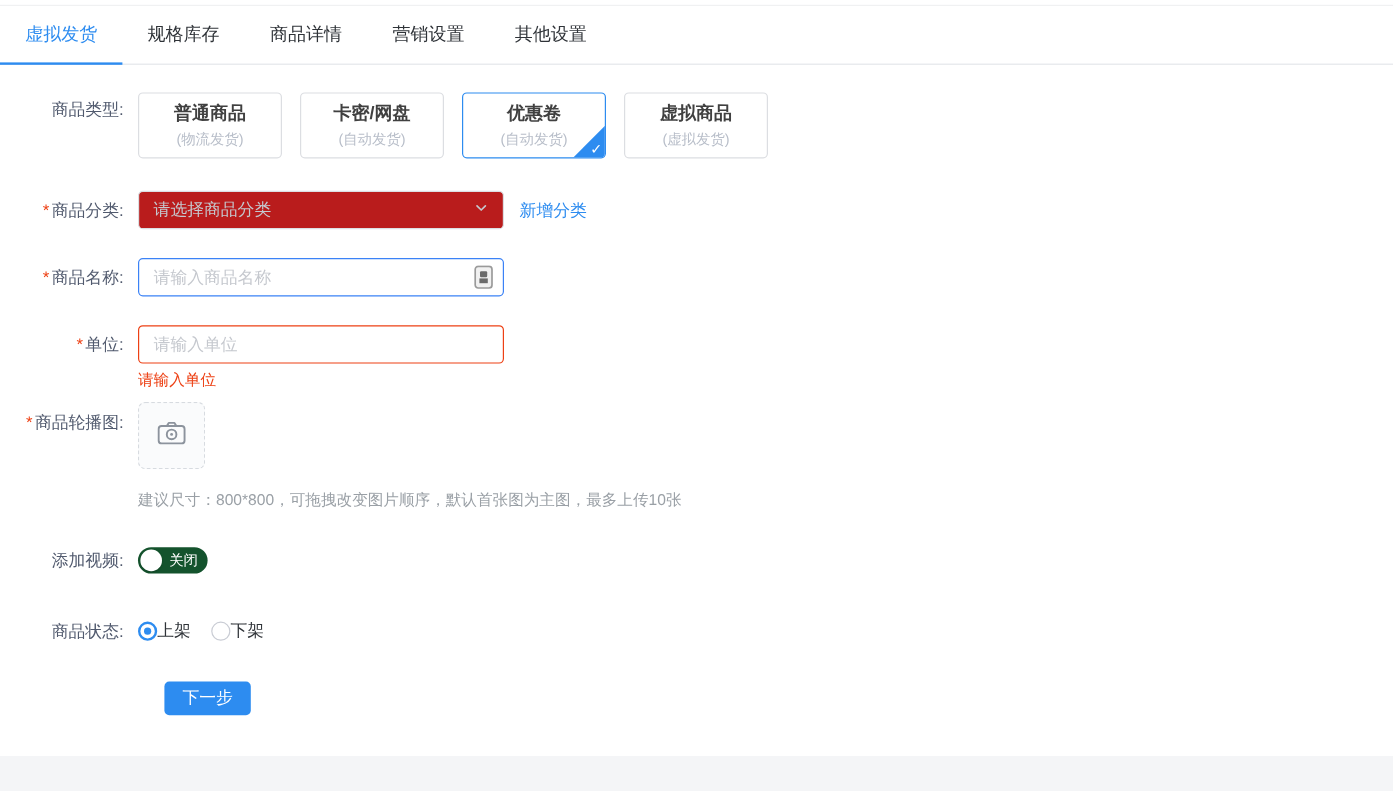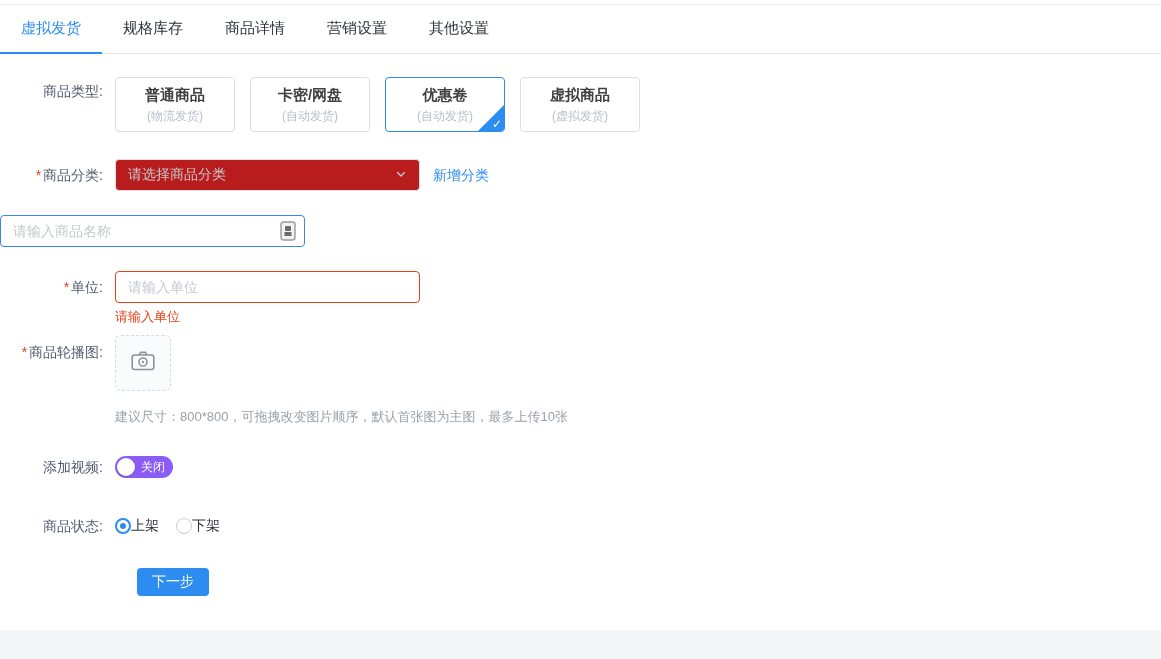--- a/index.html
+++ b/index.html
@@ -113,21 +113,21 @@
     display:flex; align-items:center; justify-content:center;
     cursor:pointer;
   }
   .upload-hint { margin-top:17px; font-size:13px; color:#9aa0a6; }
 
   
   .row-video { margin-top:30px; }
   .row-video .row-label { line-height:22px; }
   .switch {
     width:58px; height:22px; border-radius:11px;
-    background:#8b5cf6;
+    background:#14532d;
     position:relative; cursor:pointer;
   }
   .switch-knob {
     position:absolute; left:2px; top:2px;
     width:18px; height:18px; border-radius:50%;
     background:#fff;
     box-shadow:0 1px 2px rgba(0,0,0,0.18);
   }
   .switch-text {
     position:absolute; left:26px; top:0;
@@ -218,20 +218,23 @@
       <span>
         <svg width="12" height="12" viewBox="0 0 12 12">
             <path d="M2.5 4.5 L6 8 L9.5 4.5" fill="none" stroke="#c5c8ce" stroke-width="1.4" stroke-linecap="round" stroke-linejoin="round"></path>
           </svg>
       </span>
     </div>
     <a class="link">新增分类</a>
   </div>
 
   <div class="row row-name">
+    <div class="row-label">
+      <span class="req">*</span><span>商品名称:</span>
+    </div>
     <div class="input-wrap">
       <input class="text" type="text" placeholder="请输入商品名称" style="">
       <span class="suffix-icon">
         <svg width="16" height="20" viewBox="0 0 16 20">
           <rect x="1" y="1" width="14" height="18" rx="2.5" fill="#f1f1f1" stroke="#9a9a9a" stroke-width="1.4"></rect>
           <rect x="5" y="5" width="6" height="5" rx="1" fill="#6b6b6b"></rect>
           <rect x="4.5" y="11" width="7" height="4" fill="#6b6b6b"></rect>
         </svg>
       </span>
     </div>

